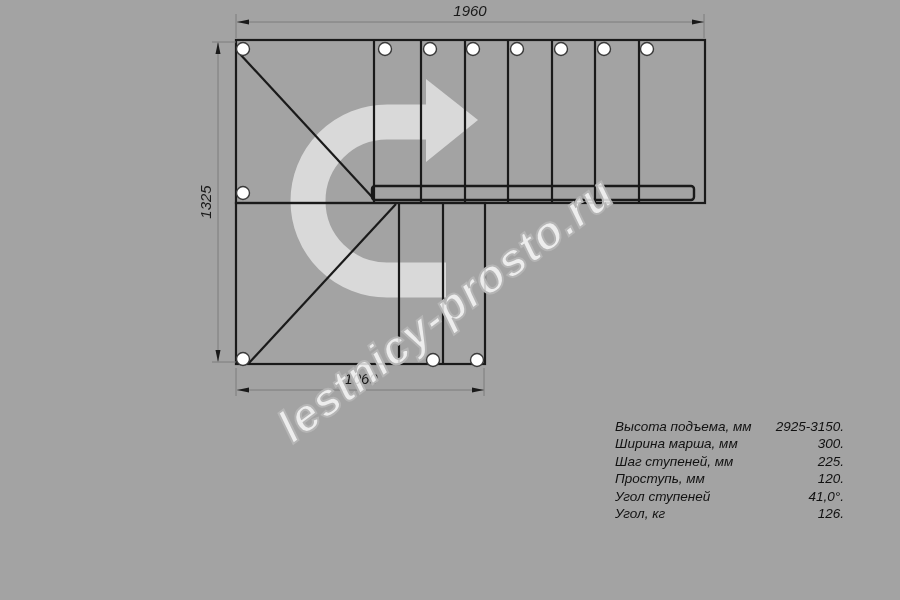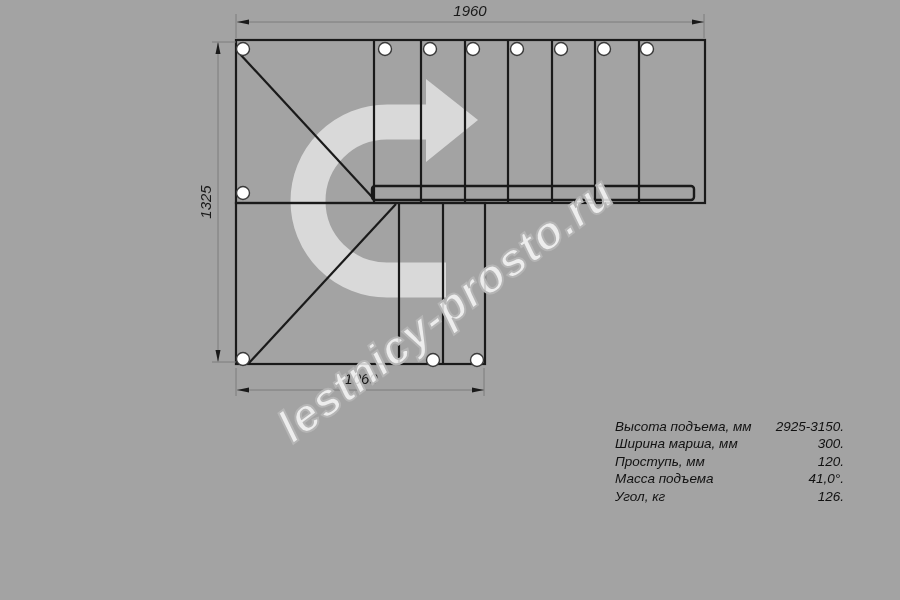--- a/index.html
+++ b/index.html
@@ -130,25 +130,29 @@
   <div class="specs">
     <div class="spec-row">
       <span class="spec-label">Высота подъема, мм</span>
       <span class="spec-value">2925-3150.</span>
     </div>
     <div class="spec-row">
       <span class="spec-label">Ширина марша, мм</span>
       <span class="spec-value">300.</span>
     </div>
     <div class="spec-row">
+      <span class="spec-label">Шаг ступеней, мм</span>
+      <span class="spec-value">225.</span>
+    </div>
+    <div class="spec-row">
       <span class="spec-label">Проступь, мм</span>
       <span class="spec-value">120.</span>
     </div>
     <div class="spec-row">
-      <span class="spec-label">Масса подъема</span>
+      <span class="spec-label">Угол ступеней</span>
       <span class="spec-value">41,0°.</span>
     </div>
     <div class="spec-row">
       <span class="spec-label">Угол, кг</span>
       <span class="spec-value">126.</span>
     </div>
   </div>
 
 </div>
 

